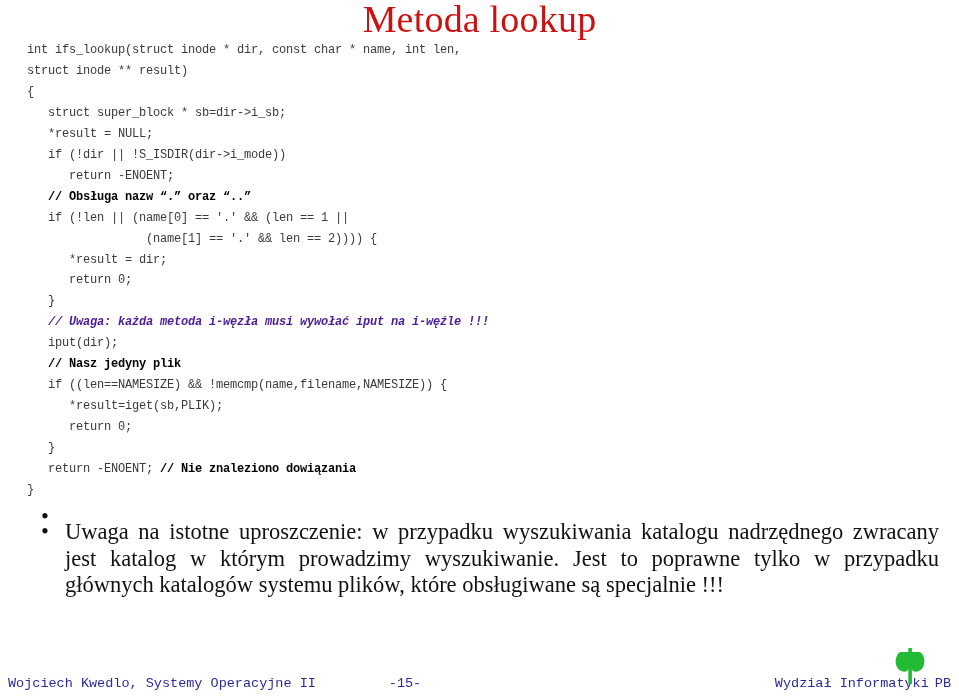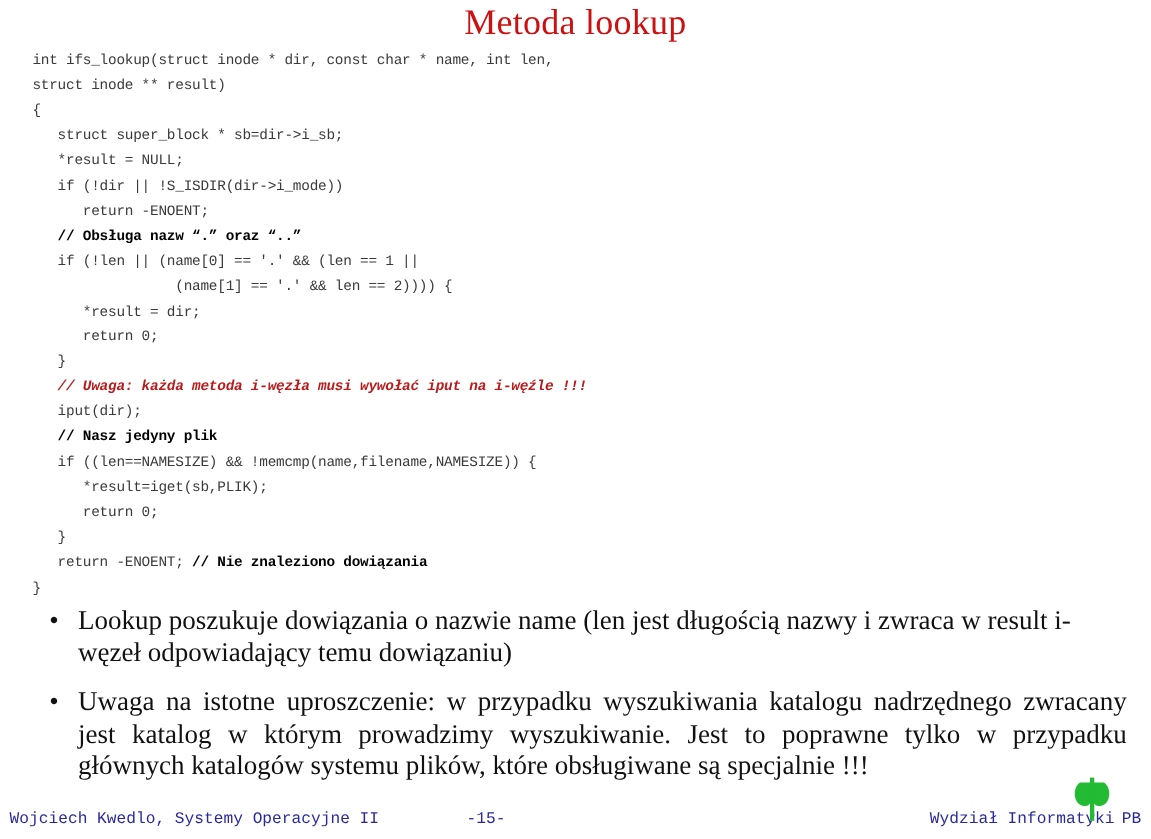--- a/index.html
+++ b/index.html
@@ -17,21 +17,21 @@
 
   
   .slide-title {
     position: absolute;
     top: 2px;
     left: 0;
     width: 959px;
     text-align: center;
     color: #CC1111;
     font-family: "Liberation Serif", serif;
-    font-size: 30px;
+    font-size: 38px;
     line-height: 34px;
     letter-spacing: 0.2px;
     white-space: nowrap;
   }
 
   
   .code-block {
     position: absolute;
     top: 40px;
     left: 27px;
@@ -48,21 +48,21 @@
     min-height: 20.95px;
   }
   .cmt {
     font-weight: bold;
     color: #000000;
     margin-top: 16px;
   }
   .cmt-i {
     font-weight: bold;
     font-style: italic;
-    color: #b91c1c;
+    color: #4c1d95;
   }
 
   
   .bullets {
     position: absolute;
     left: 27px;
     top: 504px;
     width: 912px;
     font-family: "Liberation Serif", serif;
     color: #111111;
@@ -138,21 +138,21 @@
   }
 </style>
 </head>
 <body>
 
 <div class="slide-title">Metoda lookup</div>
 
 <div class="code-block"><div class="code-line"><span>int ifs_lookup(struct inode * dir, const char * name, int len,</span></div><div class="code-line"><span>struct inode ** result)</span></div><div class="code-line"><span>{</span></div><div class="code-line"><span>   struct super_block * sb=dir-&gt;i_sb;</span></div><div class="code-line"><span>   *result = NULL;</span></div><div class="code-line"><span>   if (!dir || !S_ISDIR(dir-&gt;i_mode))</span></div><div class="code-line"><span>      return -ENOENT;</span></div><div class="code-line"><span class="cmt">   // Obsługa nazw “.” oraz “..”</span></div><div class="code-line"><span>   if (!len || (name[0] == '.' &amp;&amp; (len == 1 ||</span></div><div class="code-line"><span>                 (name[1] == '.' &amp;&amp; len == 2)))) {</span></div><div class="code-line"><span>      *result = dir;</span></div><div class="code-line"><span>      return 0;</span></div><div class="code-line"><span>   }</span></div><div class="code-line"><span class="cmt-i">   // Uwaga: każda metoda i-węzła musi wywołać iput na i-węźle !!!</span></div><div class="code-line"><span>   iput(dir);</span></div><div class="code-line"><span class="cmt">   // Nasz jedyny plik</span></div><div class="code-line"><span>   if ((len==NAMESIZE) &amp;&amp; !memcmp(name,filename,NAMESIZE)) {</span></div><div class="code-line"><span>      *result=iget(sb,PLIK);</span></div><div class="code-line"><span>      return 0;</span></div><div class="code-line"><span>   }</span></div><div class="code-line"><span>   return -ENOENT; </span><span class="cmt">// Nie znaleziono dowiązania</span></div><div class="code-line"><span>}</span></div></div>
 
 <div class="bullets">
-    <div class="bullet bullet-1"><span class="dot">•</span><span>Lookup poszukuje dowiązania o nazwie name (len jest długością nazwy i zwraca w result i-węzeł odpowiadający temu dowiązaniu)</span></div>
+    <div class="bullet bullet-1"><span class="dot">•</span></div>
     <div class="bullet bullet-2"><span class="dot">•</span><span>Uwaga na istotne uproszczenie: w przypadku wyszukiwania katalogu nadrzędnego zwracany jest katalog w którym prowadzimy wyszukiwanie. Jest to poprawne tylko w przypadku głównych katalogów systemu plików, które obsługiwane są specjalnie !!!</span></div>
   </div>
 
 <div class="footer-rule"></div>
 <div class="footer">
   <div class="footer-left">Wojciech Kwedlo, Systemy Operacyjne II</div>
   <div class="footer-center">-15-</div>
   <div class="footer-right">
     <span class="footer-faculty">Wydział Informatyki</span>
     <span class="footer-pb">PB</span>

